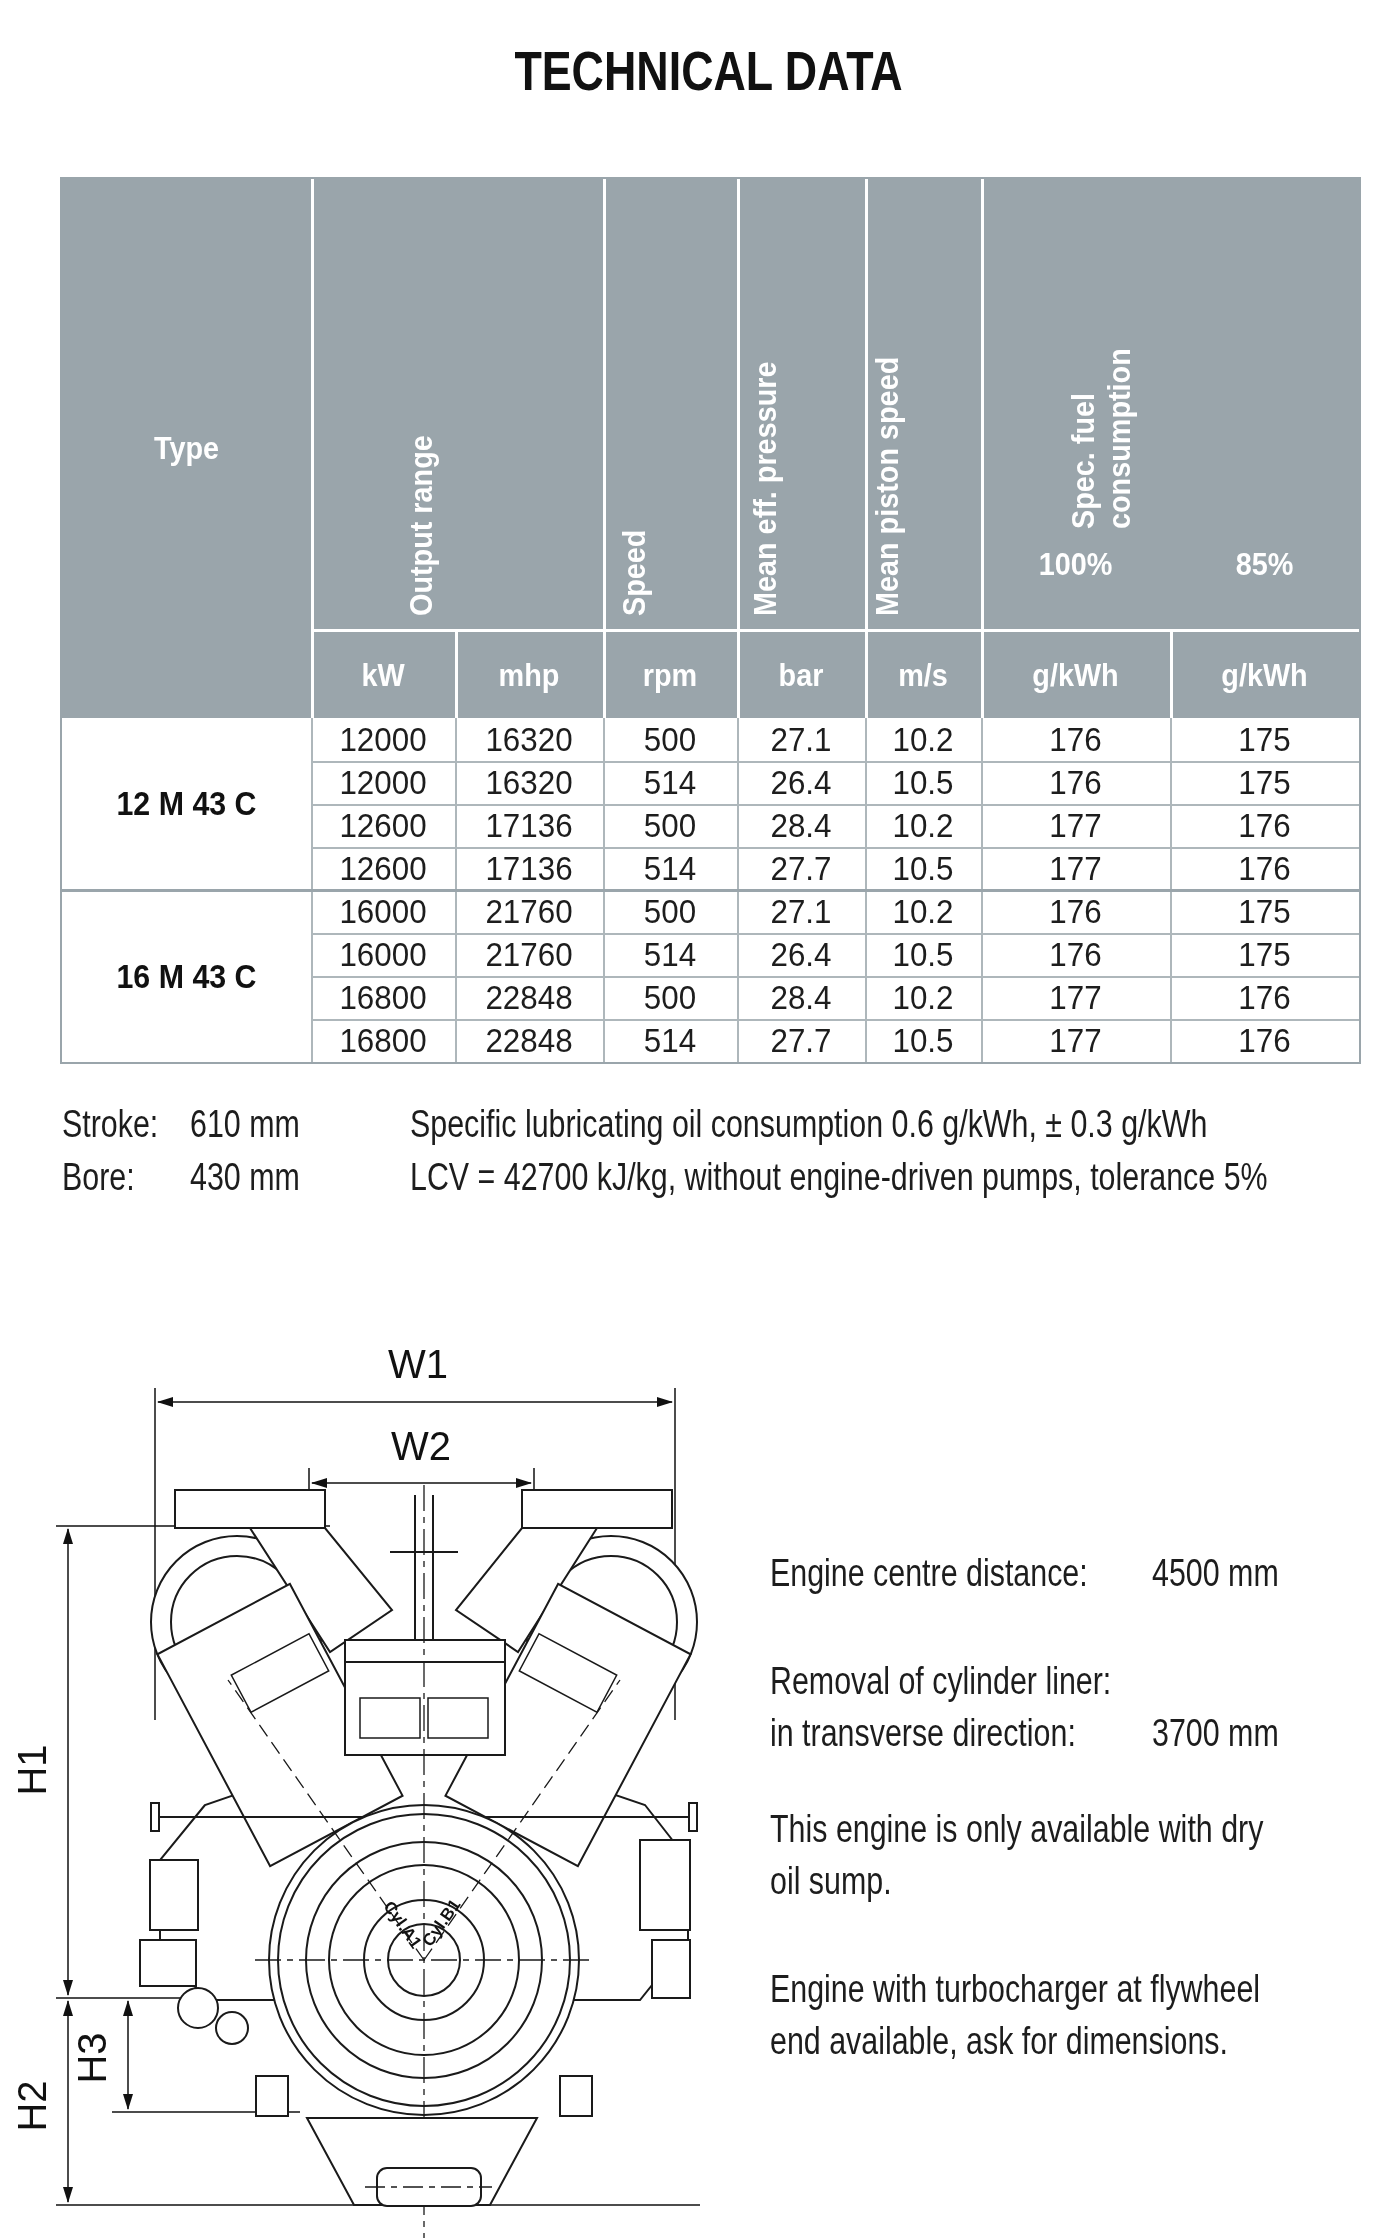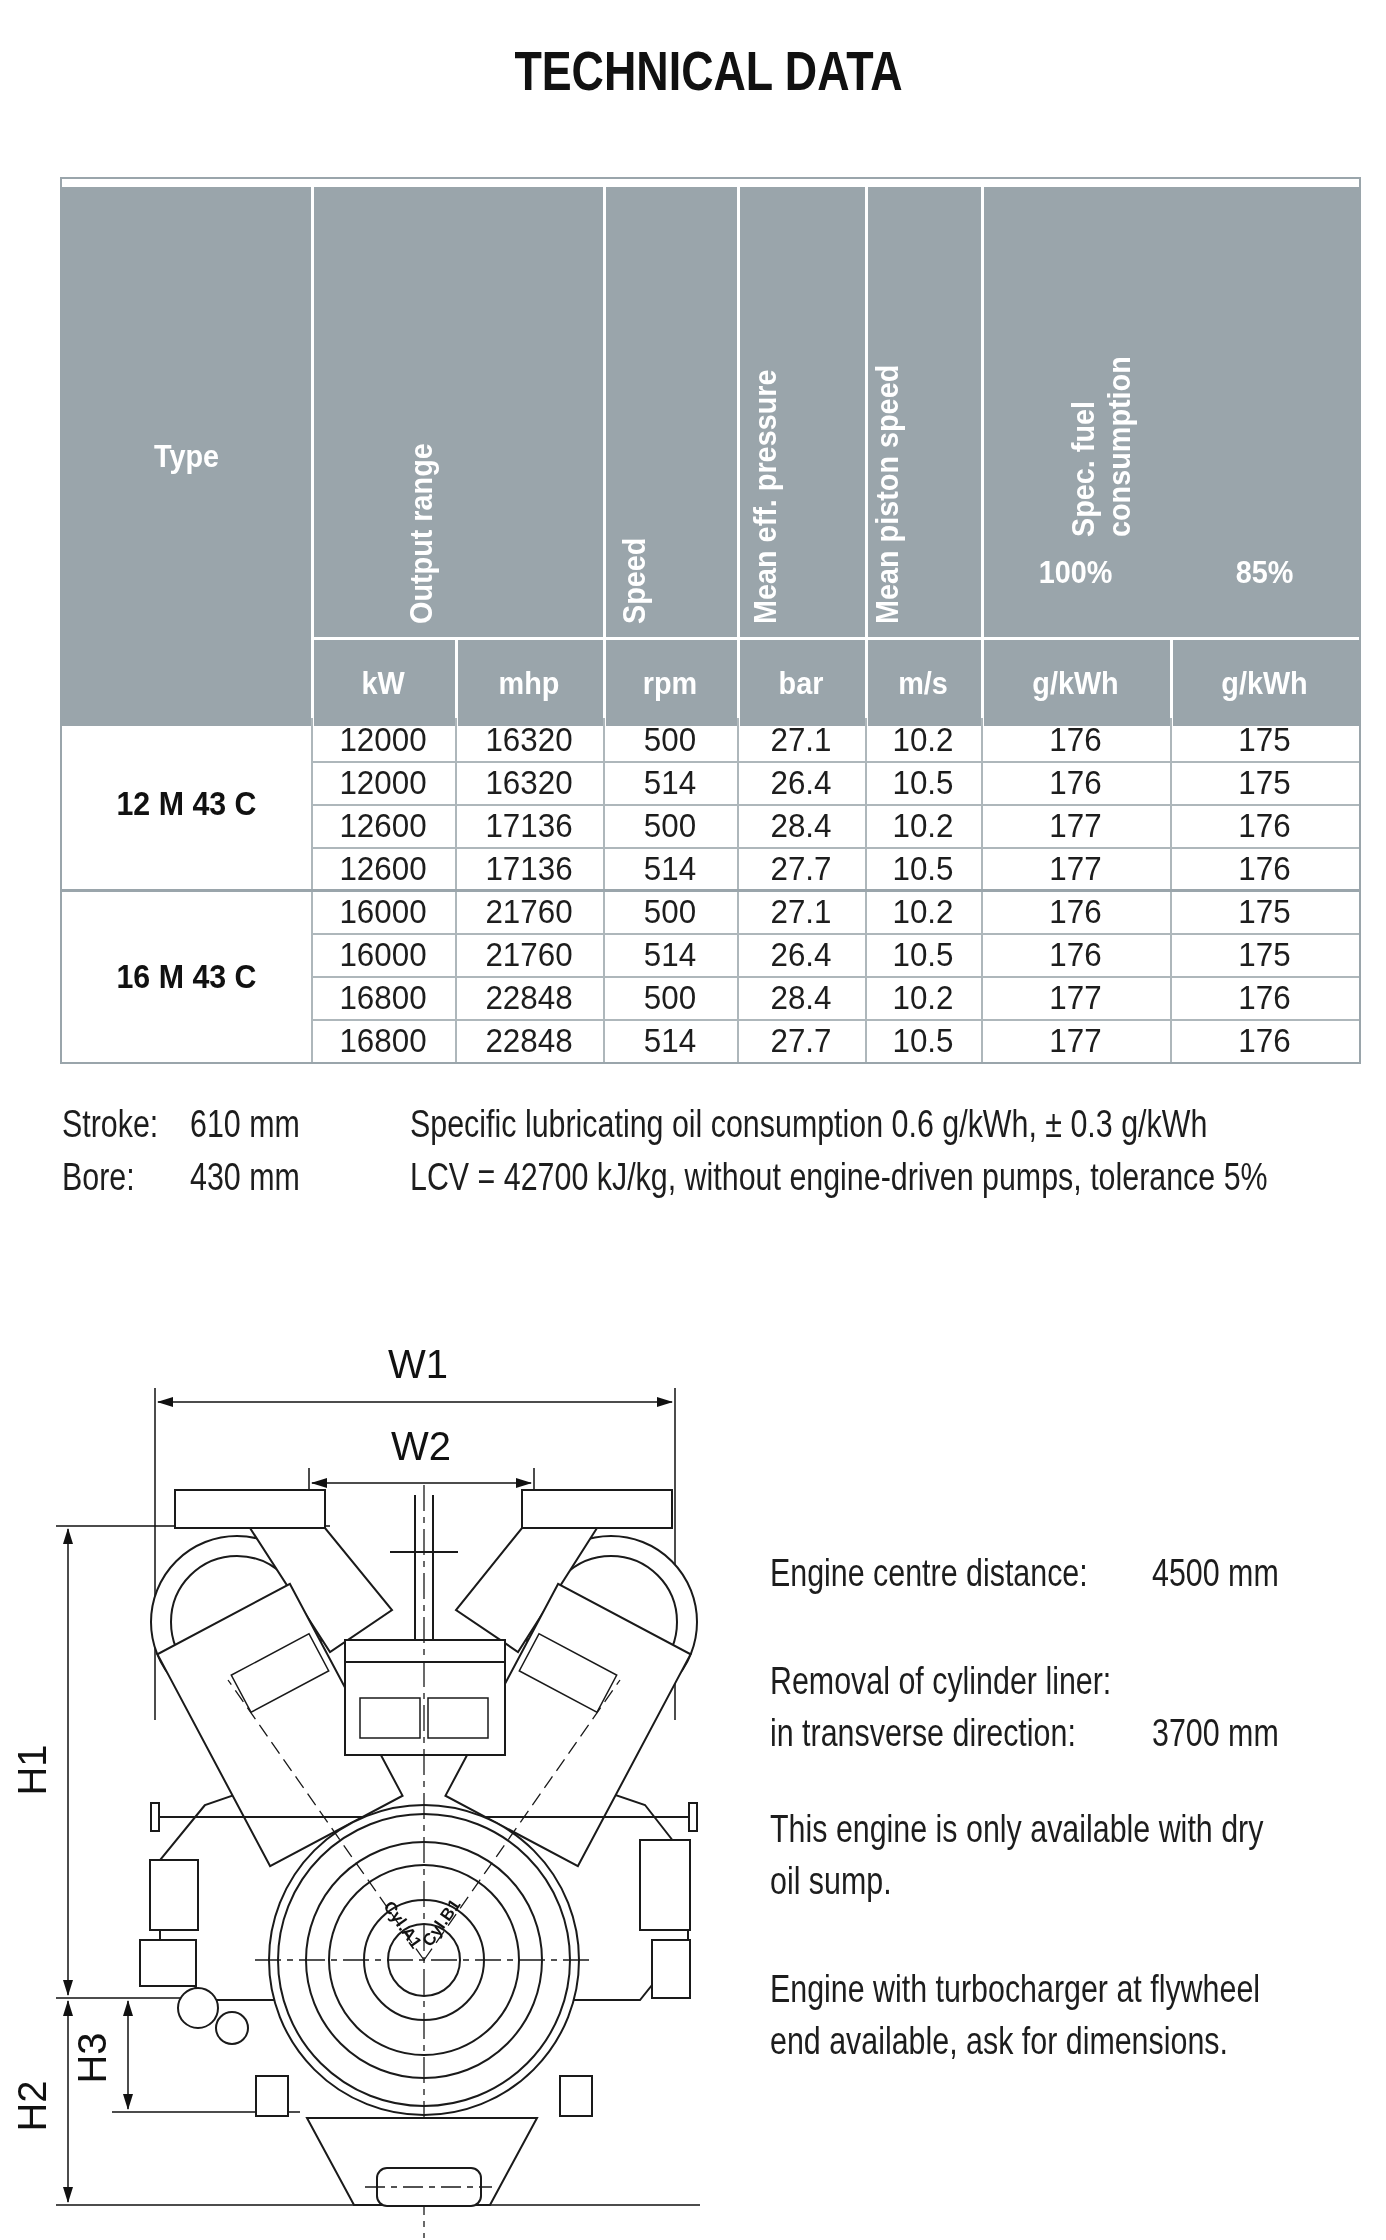--- a/index.html
+++ b/index.html
@@ -9,21 +9,21 @@
   }
   .abs{position:absolute;}
   
   #title{
     left:60px;top:38px;width:1297px;text-align:center;
     font-size:56px;font-weight:bold;color:#111;
     transform:scaleX(.8);letter-spacing:0;
   }
   
   #tbl{left:60px;top:177px;width:1297px;height:883px;border:2px solid #9aa5ab;box-sizing:content-box;}
-  #thead{left:0;top:8px;width:1297px;height:539px;background:#9aa5ab;text-align:center;}
+  #thead{left:0;top:0;width:1297px;height:539px;background:#9aa5ab;text-align:center;}
   .wline{position:absolute;background:#fff;}
   .gline{position:absolute;background:#aeb7bb;}
   .gline2{position:absolute;background:#9aa5ab;}
   .hcell{
     position:absolute;display:flex;align-items:center;justify-content:center;
     color:#fff;font-weight:bold;font-size:32px;transform:scaleX(.9);
   }
   .vlabel{
     position:absolute;white-space:nowrap;color:#fff;font-weight:bold;font-size:32px;
     line-height:36px;transform-origin:0 100%;transform:rotate(-90deg) scaleX(.9);

